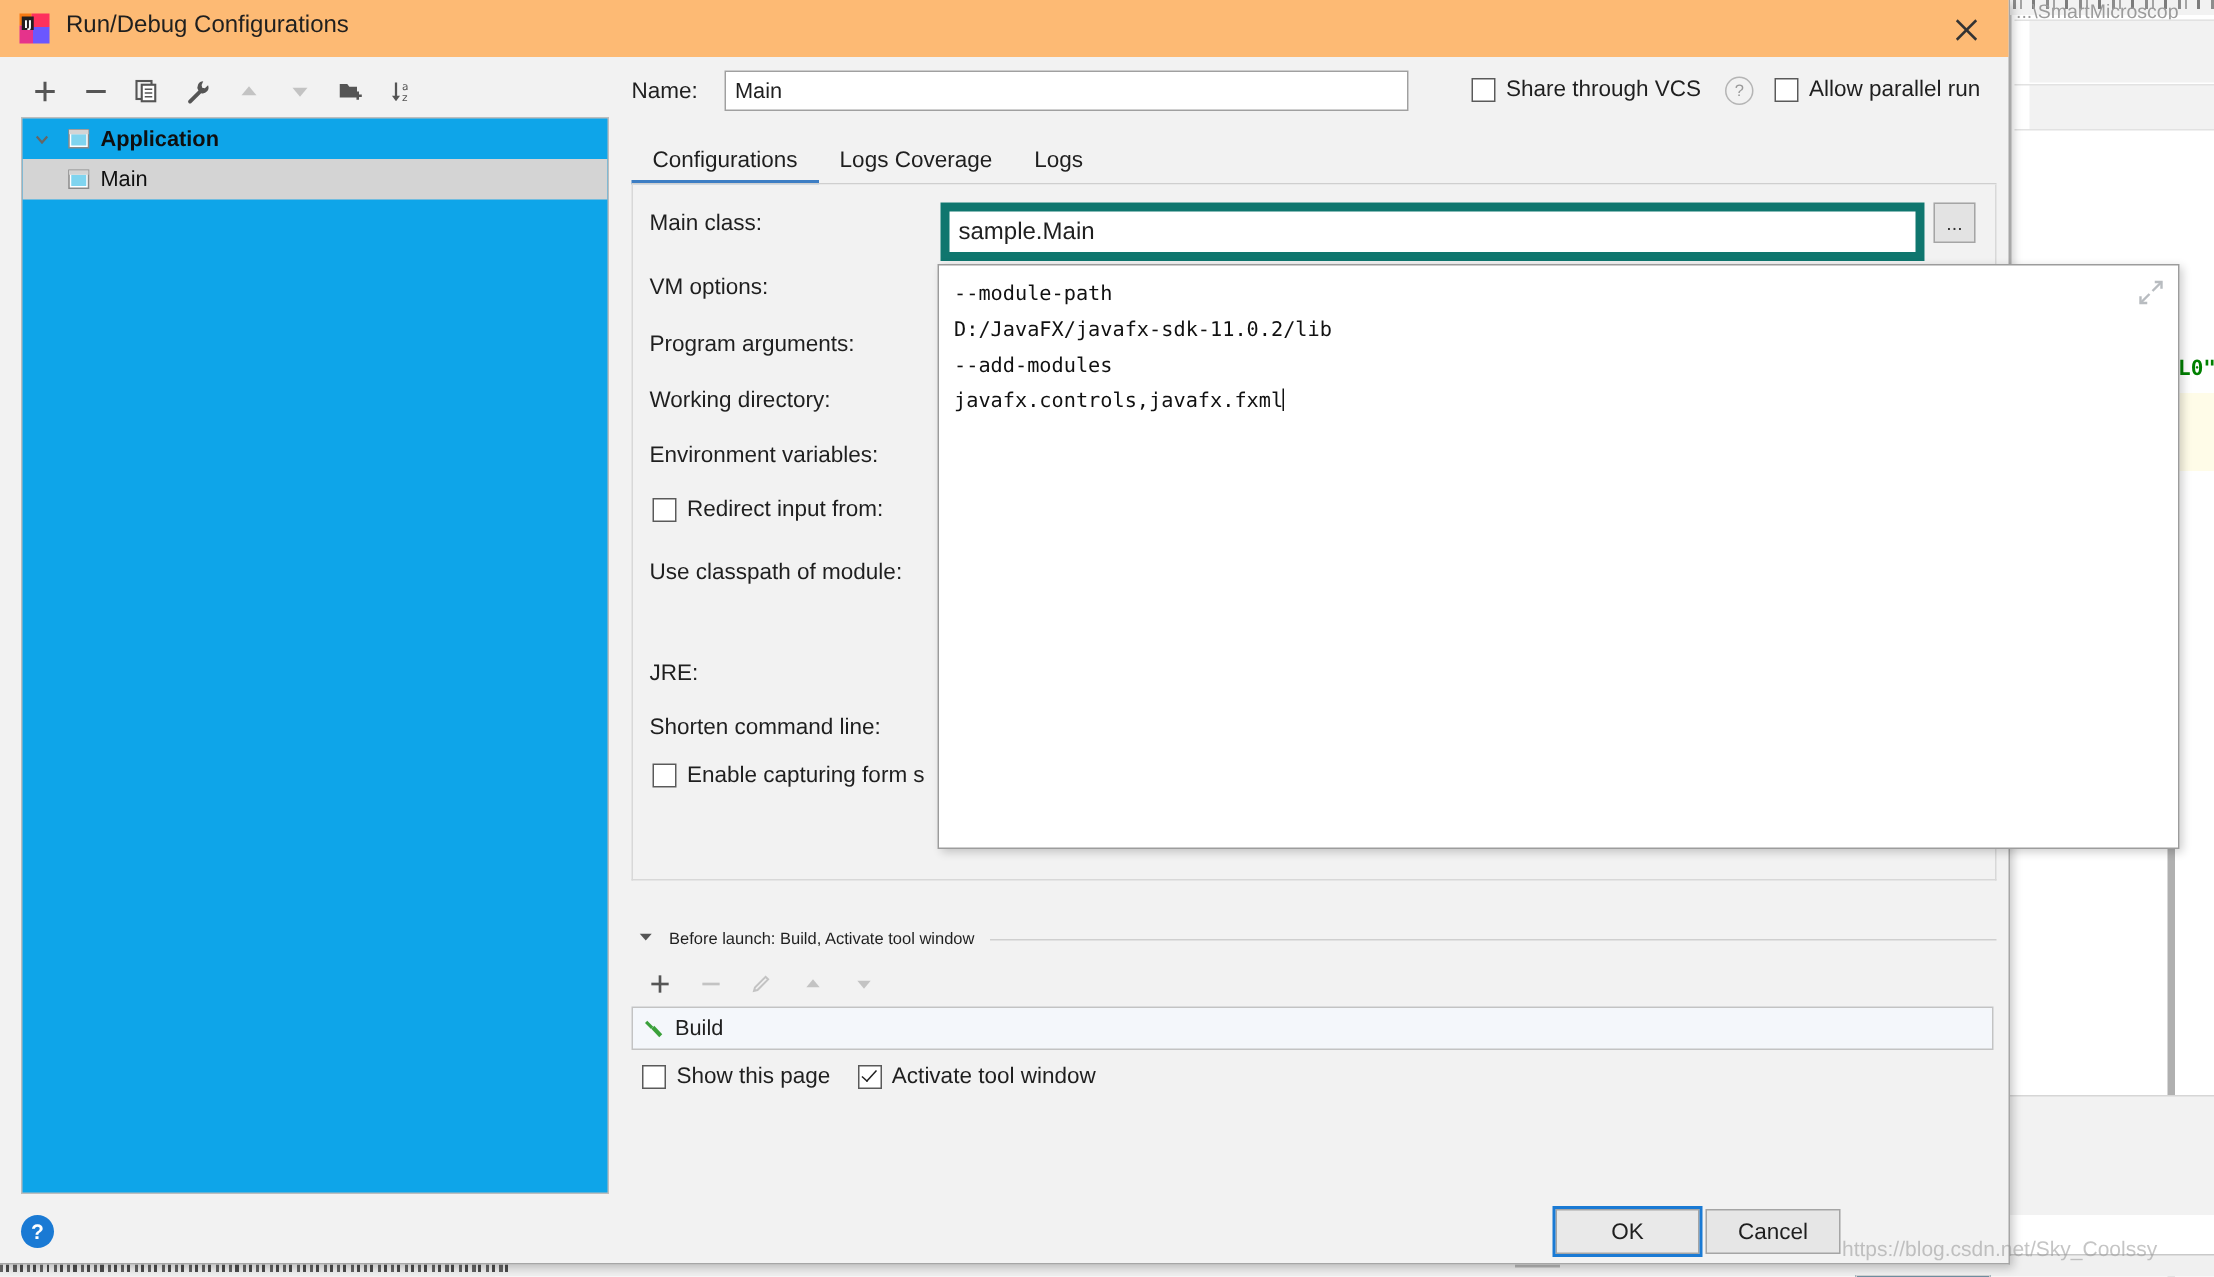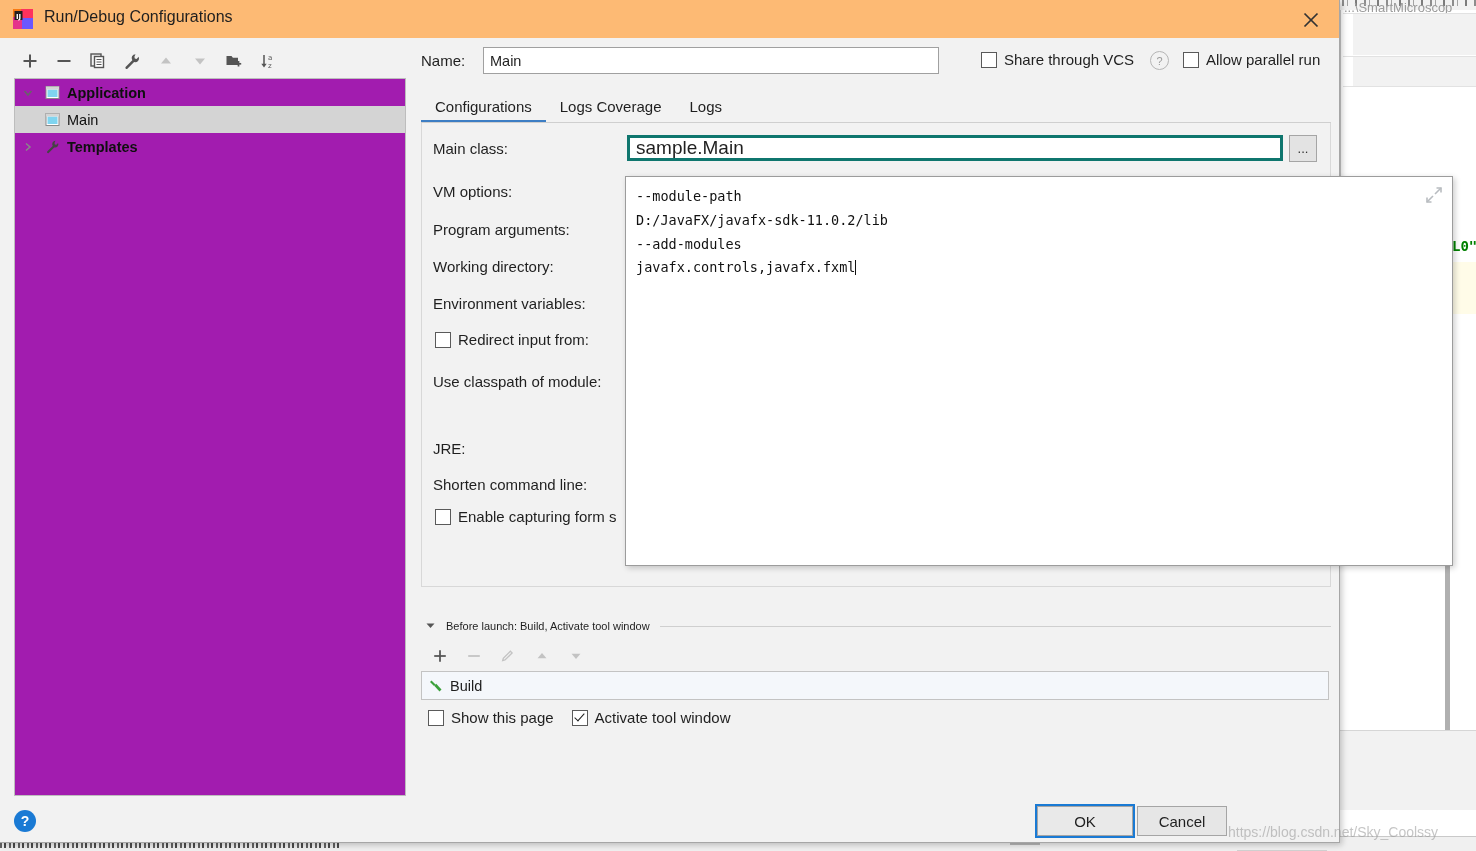--- a/index.html
+++ b/index.html
@@ -139,21 +139,21 @@
     width: 32px; height: 28px;
     display: flex; align-items: center; justify-content: center;
     cursor: pointer;
   }
   .tb-btn svg { display: block; }
 
   .tree-panel {
     position: absolute;
     left: 14px; top: 78px;
     width: 392px; height: 718px;
-    background: #a21caf;
+    background: #0ea5e9;
     border: 1px solid #bdbdbd;
     box-sizing: border-box;
     overflow: hidden;
   }
   .tree-row {
     position: relative;
     height: 27px;
     display: flex; align-items: center;
     font-size: 14.5px; color: #0f0f0f;
     cursor: pointer;
@@ -256,28 +256,28 @@
     box-sizing: border-box;
   }
 
   .field-label {
     position: absolute;
     font-size: 15px; color: #1f1f1f;
     white-space: nowrap;
   }
   .text-input {
     position: absolute;
-    border: 3px solid #0f766e;
+    border: 6px solid #0f766e;
     background: #fff;
     font-family: "Liberation Sans", sans-serif;
-    font-size: 19px;
+    font-size: 16px;
     color: #1f1f1f;
     padding: 0 6px;
     box-sizing: border-box;
-    height: 26px;
+    height: 39px;
   }
   .ellipsis-btn {
     position: absolute;
     width: 28px; height: 27px;
     border: 1px solid #a5a5a5;
     background: #e3e3e3;
     display: flex; align-items: center; justify-content: center;
     font-size: 13px; color: #333;
     cursor: pointer;
     box-sizing: border-box;
@@ -515,33 +515,20 @@
       <span class="tree-ico">
         <svg width="15" height="15" viewBox="0 0 15 15">
           <rect x="1" y="1.5" width="13" height="12" fill="#ffffff" stroke="#8a8a8a" stroke-width="1"></rect>
           <rect x="2.5" y="4.5" width="10" height="7.5" fill="#7fd4ef"></rect>
           <rect x="1" y="1.5" width="13" height="3" fill="#d4d4d4"></rect>
         </svg>
       </span>
       <span class="tree-label">Main</span>
     </div>
 
-    <div class="tree-row">
-      <span class="tree-arrow">
-        <svg width="12" height="12" viewBox="0 0 12 12">
-            <polyline points="4,2.5 8,6 4,9.5" fill="none" stroke="#888" stroke-width="1.5"></polyline>
-          </svg>
-      </span>
-      <span class="tree-ico">
-        <svg width="15" height="15" viewBox="0 0 18 18">
-          <path d="M12.5 2.2a3.9 3.9 0 0 0-3.2 6.1L2.6 15a1.3 1.3 0 0 0 1.8 1.8l6.7-6.7a3.9 3.9 0 0 0 4.6-5.3l-2.1 2.1-1.8-.4-.4-1.8z" fill="#444"></path>
-        </svg>
-      </span>
-      <span class="tree-label bold">Templates</span>
-    </div>
   </div>
 
   <div class="name-label">Name:</div>
   <input class="name-input" type="text" value="Main" style="">
 
   <div class="cb-row" style="left:981px; top:51px;">
     <span class="cbox"></span>
     <span>Share through VCS</span>
   </div>
   <div class="cb-row" style="left:1150px; top:51px;">

